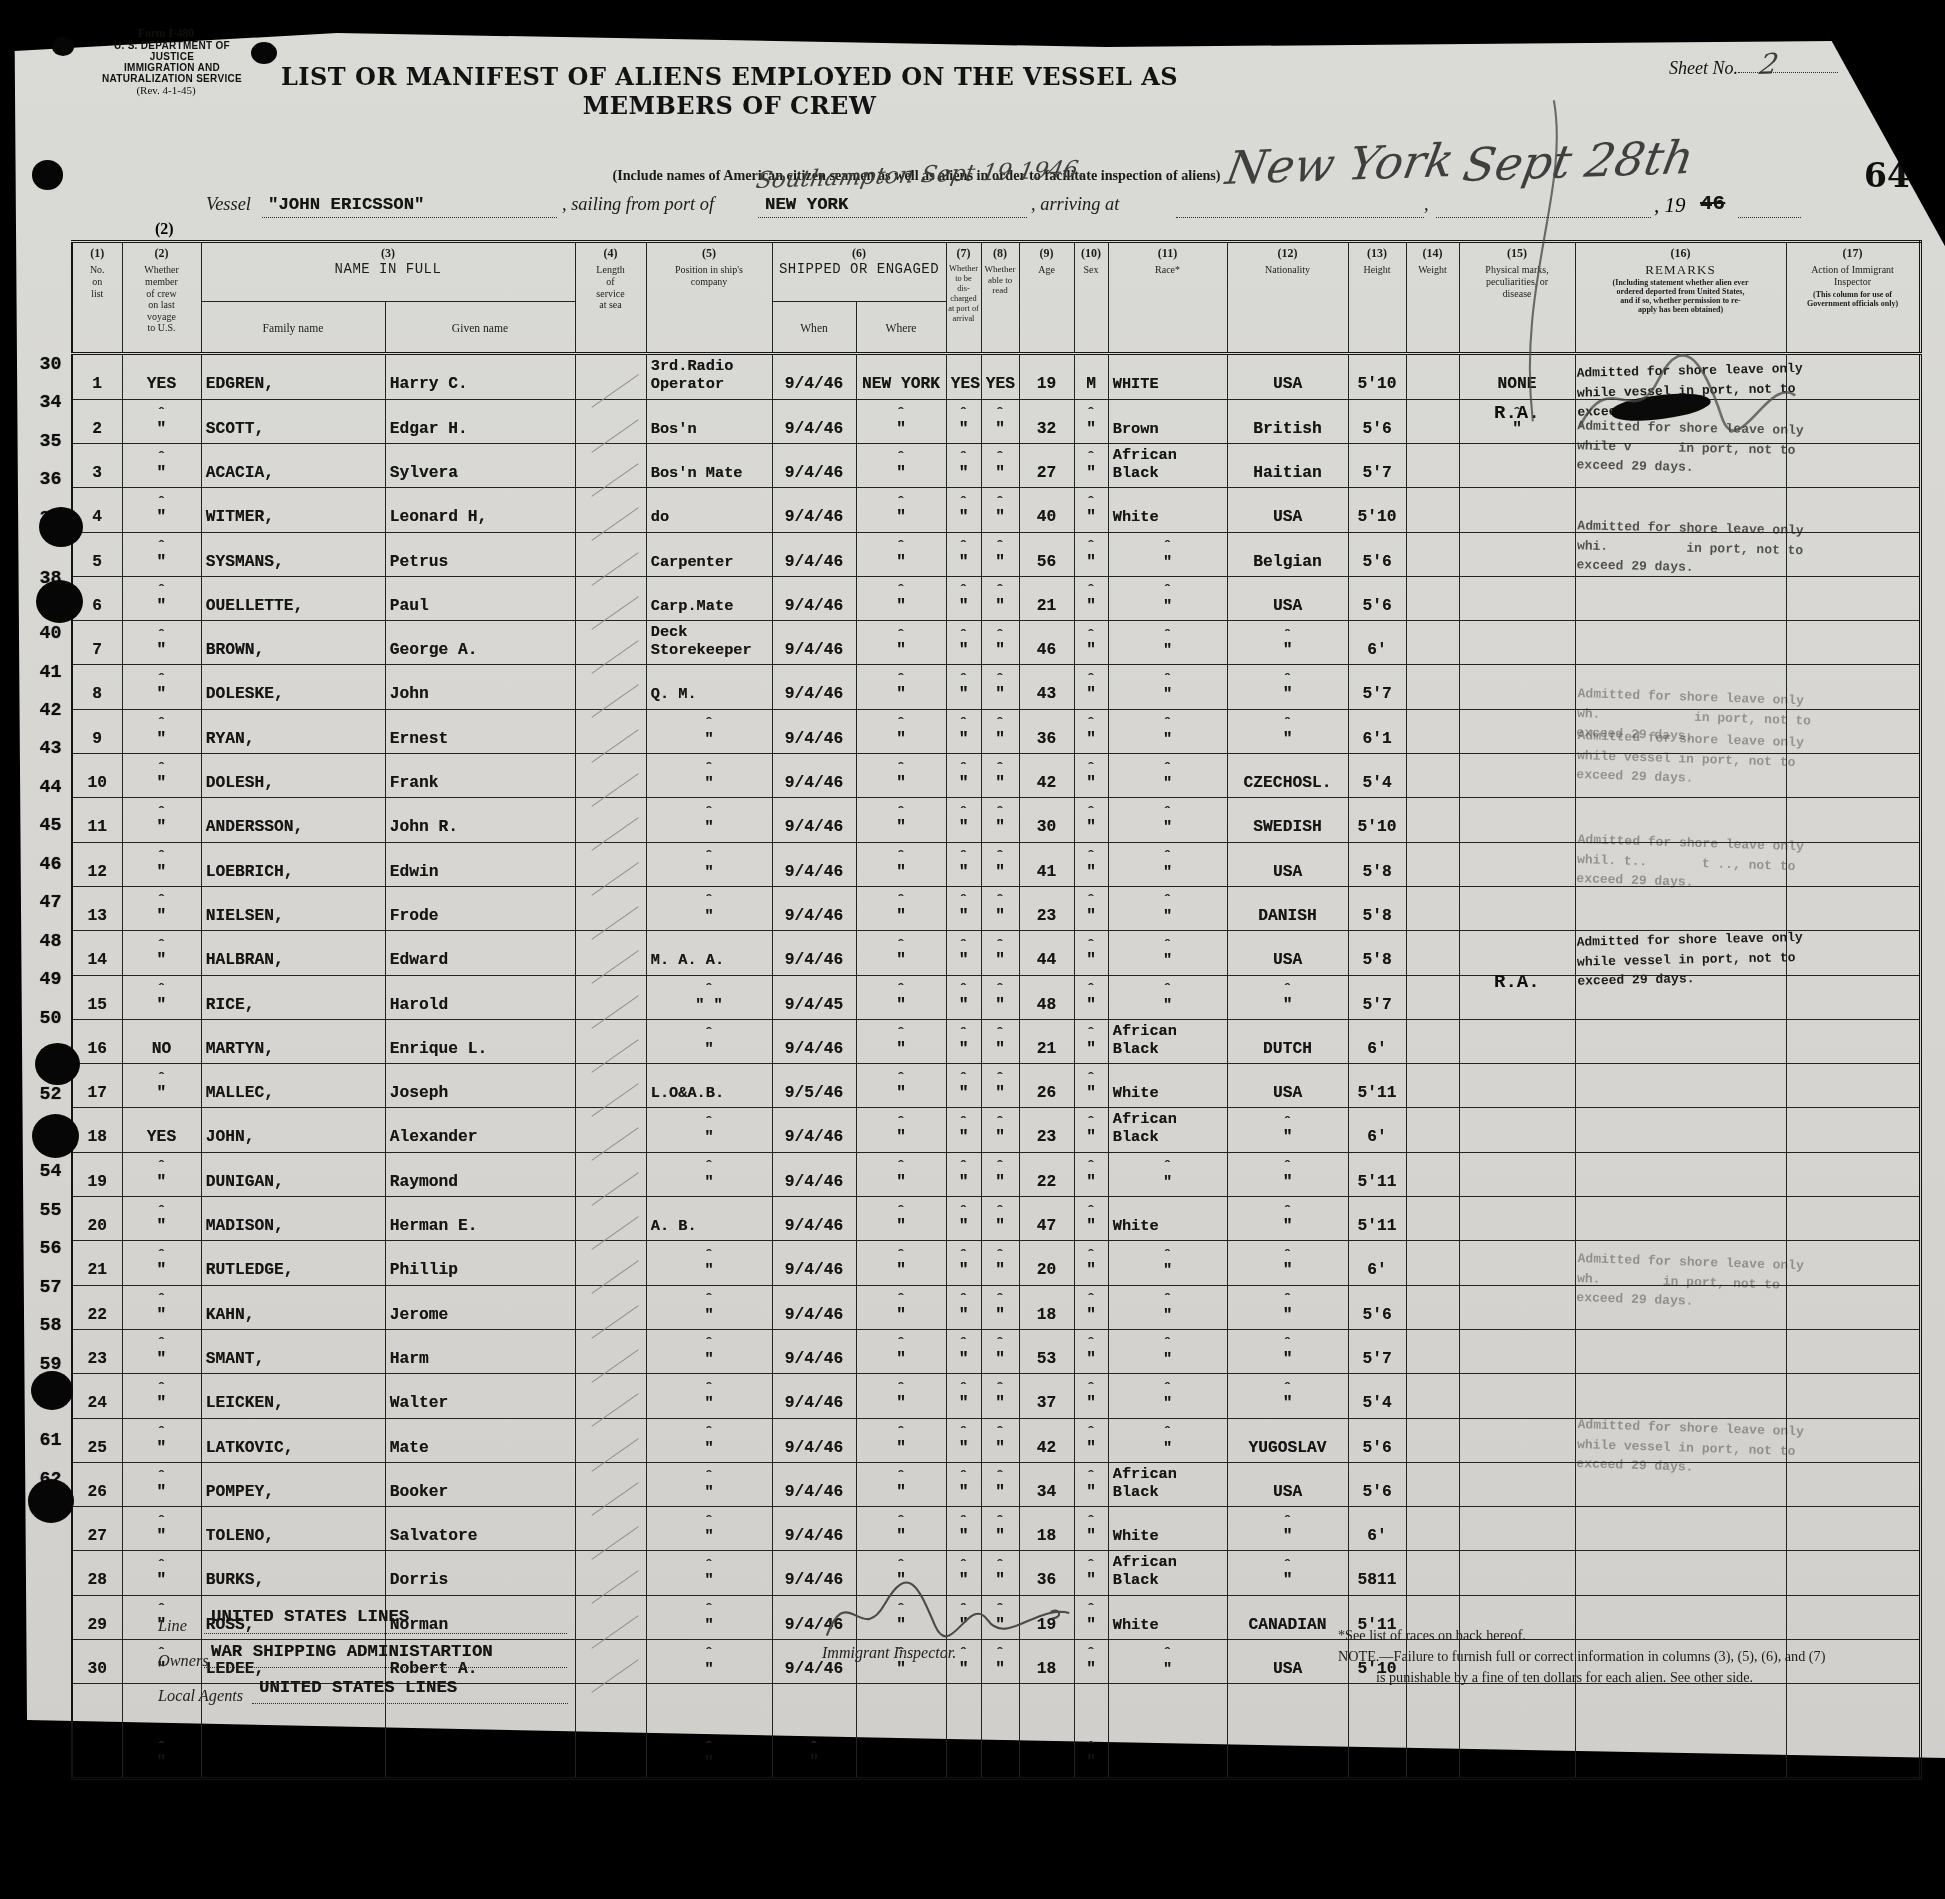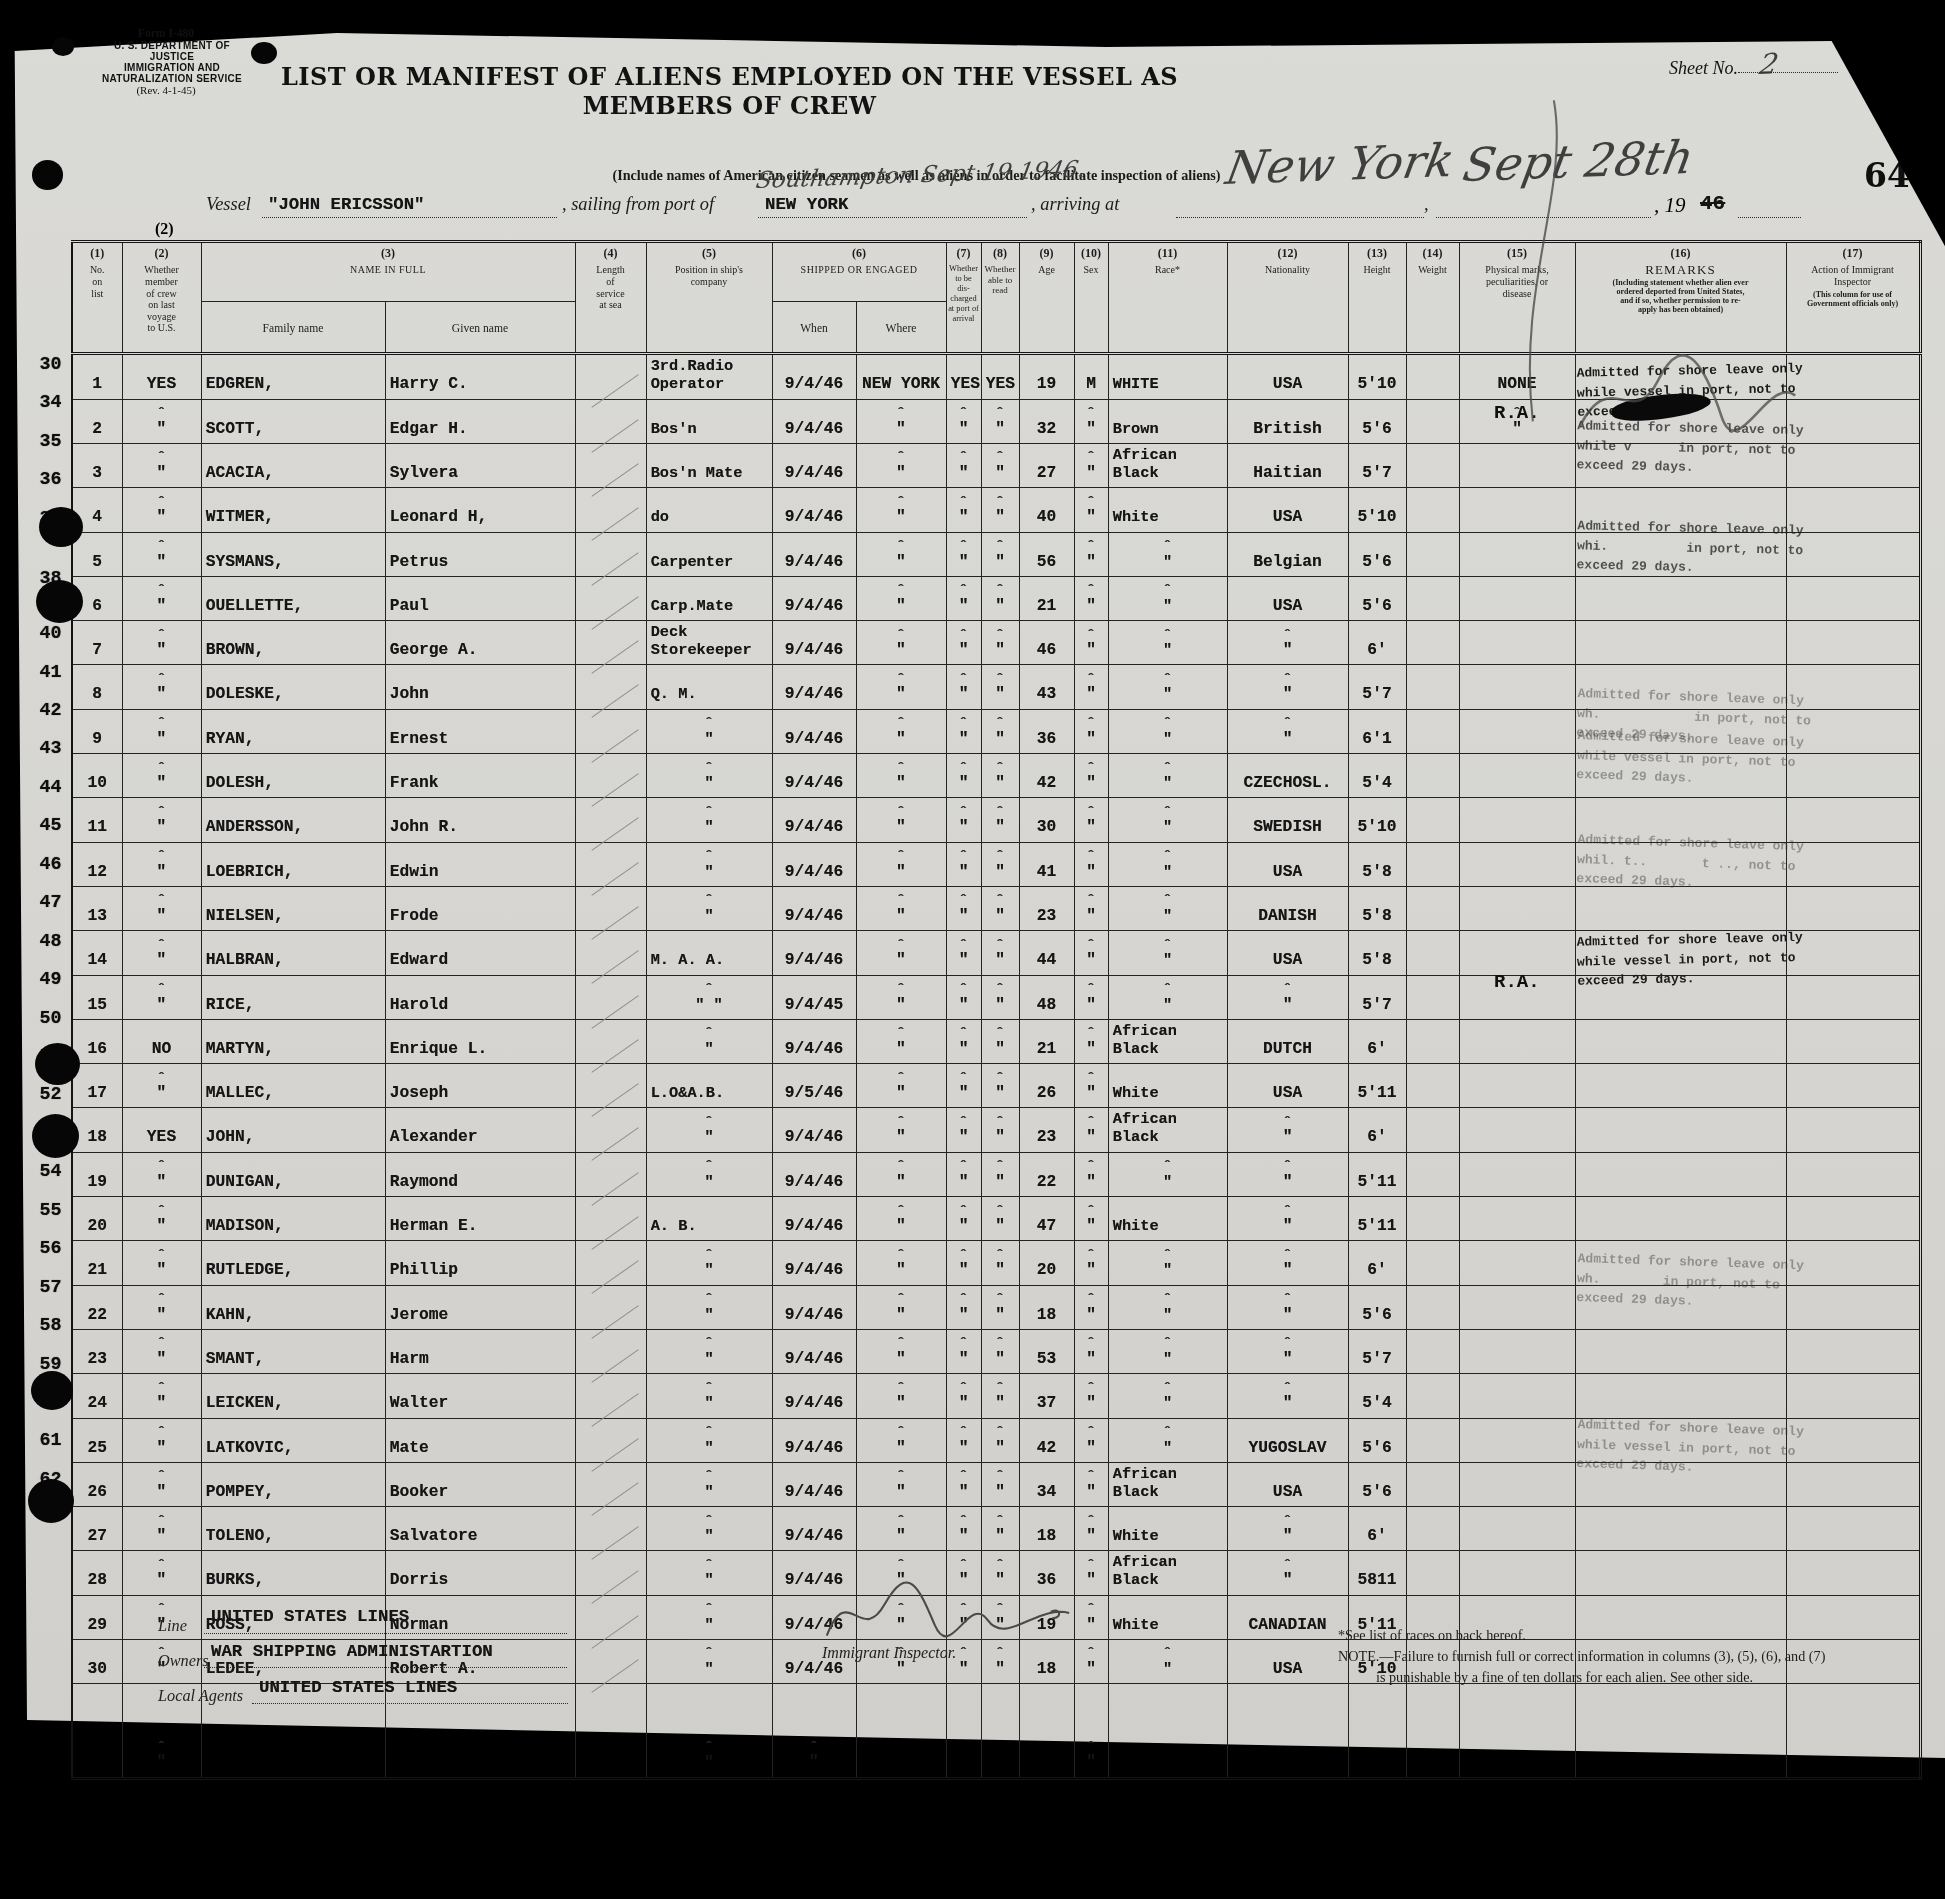--- a/index.html
+++ b/index.html
@@ -30,21 +30,21 @@
   .vlabel{font-size:18.4px;font-style:italic;color:#1b1b1b;white-space:nowrap;}
   .manifest{position:absolute;left:71px;top:240px;border-collapse:collapse;table-layout:fixed;width:1849px;
      border:2.1px solid #141414;border-top:3.2px double #141414;border-bottom:3.2px double #141414;border-right:3.2px double #141414;}
   .manifest th,.manifest td{border:1.1px solid #232323;overflow:visible;}
   .manifest thead th{vertical-align:top;padding-top:3.2px;color:#1c1c1c;background:transparent;}
   .manifest thead tr.h1 th{height:54px;}
   .manifest thead tr.h2 th{height:46px;vertical-align:middle;font-size:11.6px;font-weight:400;}
   .manifest thead{border-bottom:3.2px double #141414;}
   .cnum{font-weight:700;font-size:12px;text-align:center;margin-bottom:3.2px;}
   .clbl{font-size:10px;line-height:11.6px;white-space:pre-line;text-align:center;font-weight:400;}
-  .clbl.big{font-size:10px;letter-spacing:0.5px;}
+  .clbl.big{font-size:14px;letter-spacing:0.5px;font-family:Liberation Mono, monospace;}
   .clbl.rem{font-size:13px;font-weight:400;letter-spacing:1.1px;}
   .cnote{font-size:8px;line-height:9px;white-space:pre-line;text-align:center;font-weight:700;margin-top:2.1px;}
   .manifest tbody td{height:38px;vertical-align:bottom;padding:0 4.2px 5.3px 4.2px;text-align:center;
      font-family:"Liberation Mono","DejaVu Sans Mono",monospace;font-weight:700;font-size:16.3px;color:#151515;
      text-shadow:0 0 0.5px rgba(10,10,10,.5);white-space:pre-line;line-height:18px;}
   .manifest tbody tr{border-bottom:0.5px solid rgba(40,40,40,.14);}
   .manifest tbody td.c-family,.manifest tbody td.c-given,.manifest tbody td.c-position,.manifest tbody td.c-race{text-align:left;}
   .manifest tbody td.c-position{font-size:15.3px;}
   .manifest tbody td.c-race{font-size:15.3px;}
   .manifest tbody td.ditto{text-align:center;}

